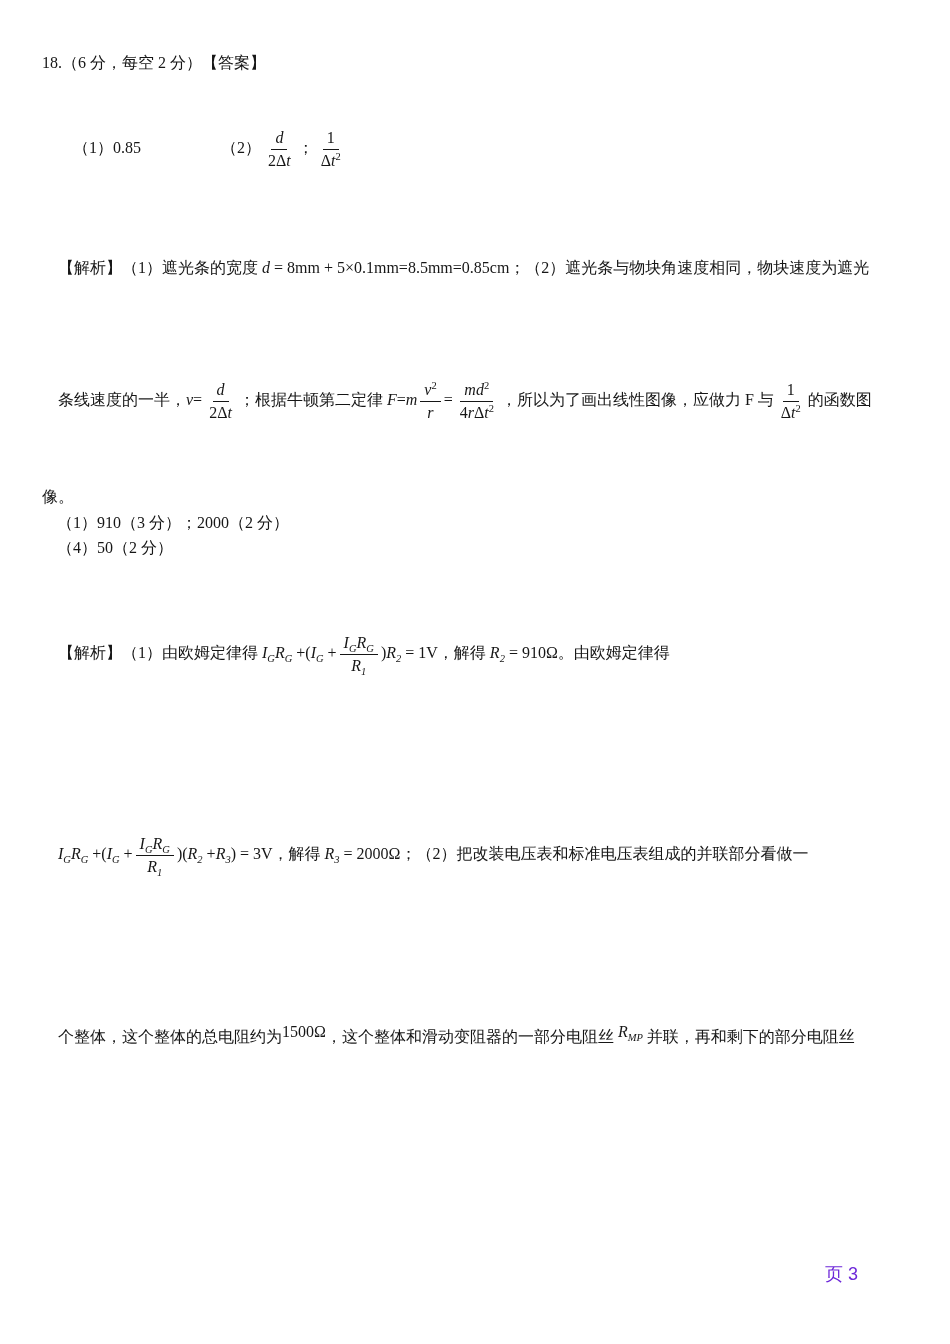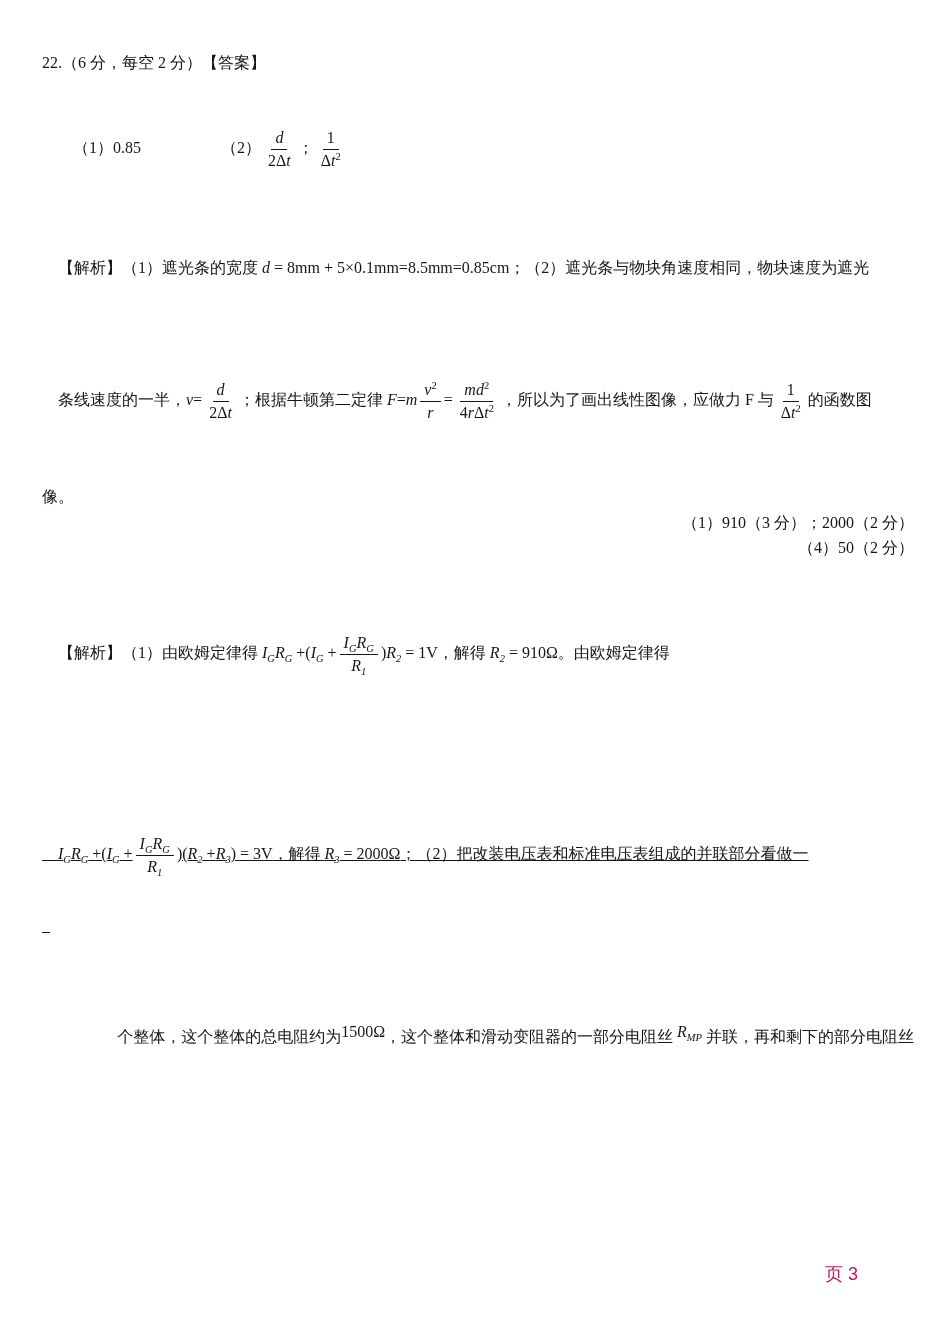--- a/index.html
+++ b/index.html
@@ -14,34 +14,34 @@
   sub,sup{line-height:0;}
   sub{font-size:10.5px;font-style:italic;}
   sup{font-size:10.5px;}
   .up{position:relative;top:-5px;}
   .mgrp{white-space:pre;}
   .frac{display:inline-flex;flex-direction:column;align-items:center;
         vertical-align:middle;line-height:1.25;margin:0 3px;text-align:center;}
   .frac .num{display:block;border-bottom:1px solid #161616;padding:0 4px 1px 4px;}
   .frac .den{display:block;padding:1px 4px 0 4px;}
   
-  .t26{line-height:26px;} .t25{line-height:25px;text-align:right;} .t28{line-height:28px;} .t32{line-height:32px;font-family:Liberation Serif, serif;}
-  .t48{line-height:48px;} .t50{line-height:50px;text-align:right;}
+  .t26{line-height:26px;} .t25{line-height:25px;} .t28{line-height:28px;} .t32{line-height:32px;font-family:Liberation Serif, serif;}
+  .t48{line-height:48px;} .t50{line-height:50px;}
   .t56{line-height:56px;} .t62{line-height:62px;}
-  .t72{line-height:72px;text-decoration:underline;}
+  .t72{line-height:72px;}
   .gap80{margin-left:80px;}
-  .footer{position:absolute;right:92px;bottom:58px;color:#be185d;
+  .footer{position:absolute;right:92px;bottom:58px;color:#6d28d9;
           font-family:"Liberation Sans","DejaVu Sans",sans-serif;font-size:18px;}
 </style>
 </head>
 <body>
 
 <div class="page">
 
-  <div class="row t26"><span>22.（6 分，每空 2 分）【答案】</span></div>
+  <div class="row t26"><span>18.（6 分，每空 2 分）【答案】</span></div>
 
   <div class="row t48 ind">
     <span>（1）0.85</span><span class="gap80">（2）</span><span class="frac"><span class="num"><span class="it">d</span></span><span class="den"><span class="rm">2Δ</span><span class="it">t</span></span></span><span>；</span><span class="frac"><span class="num"><span class="rm">1</span></span><span class="den"><span class="rm">Δ</span><span class="it">t</span><sup>2</sup></span></span>
   </div>
 
   <div class="row t32">
     <span>【解析】（1）遮光条的宽度 </span><span class="it">d</span><span class="rm"> = 8mm + 5×0.1mm=8.5mm=0.85cm</span><span>；（2）遮光条与物块角速度相同，物块速度为遮光</span>
   </div>
 
   <div class="row t56">

